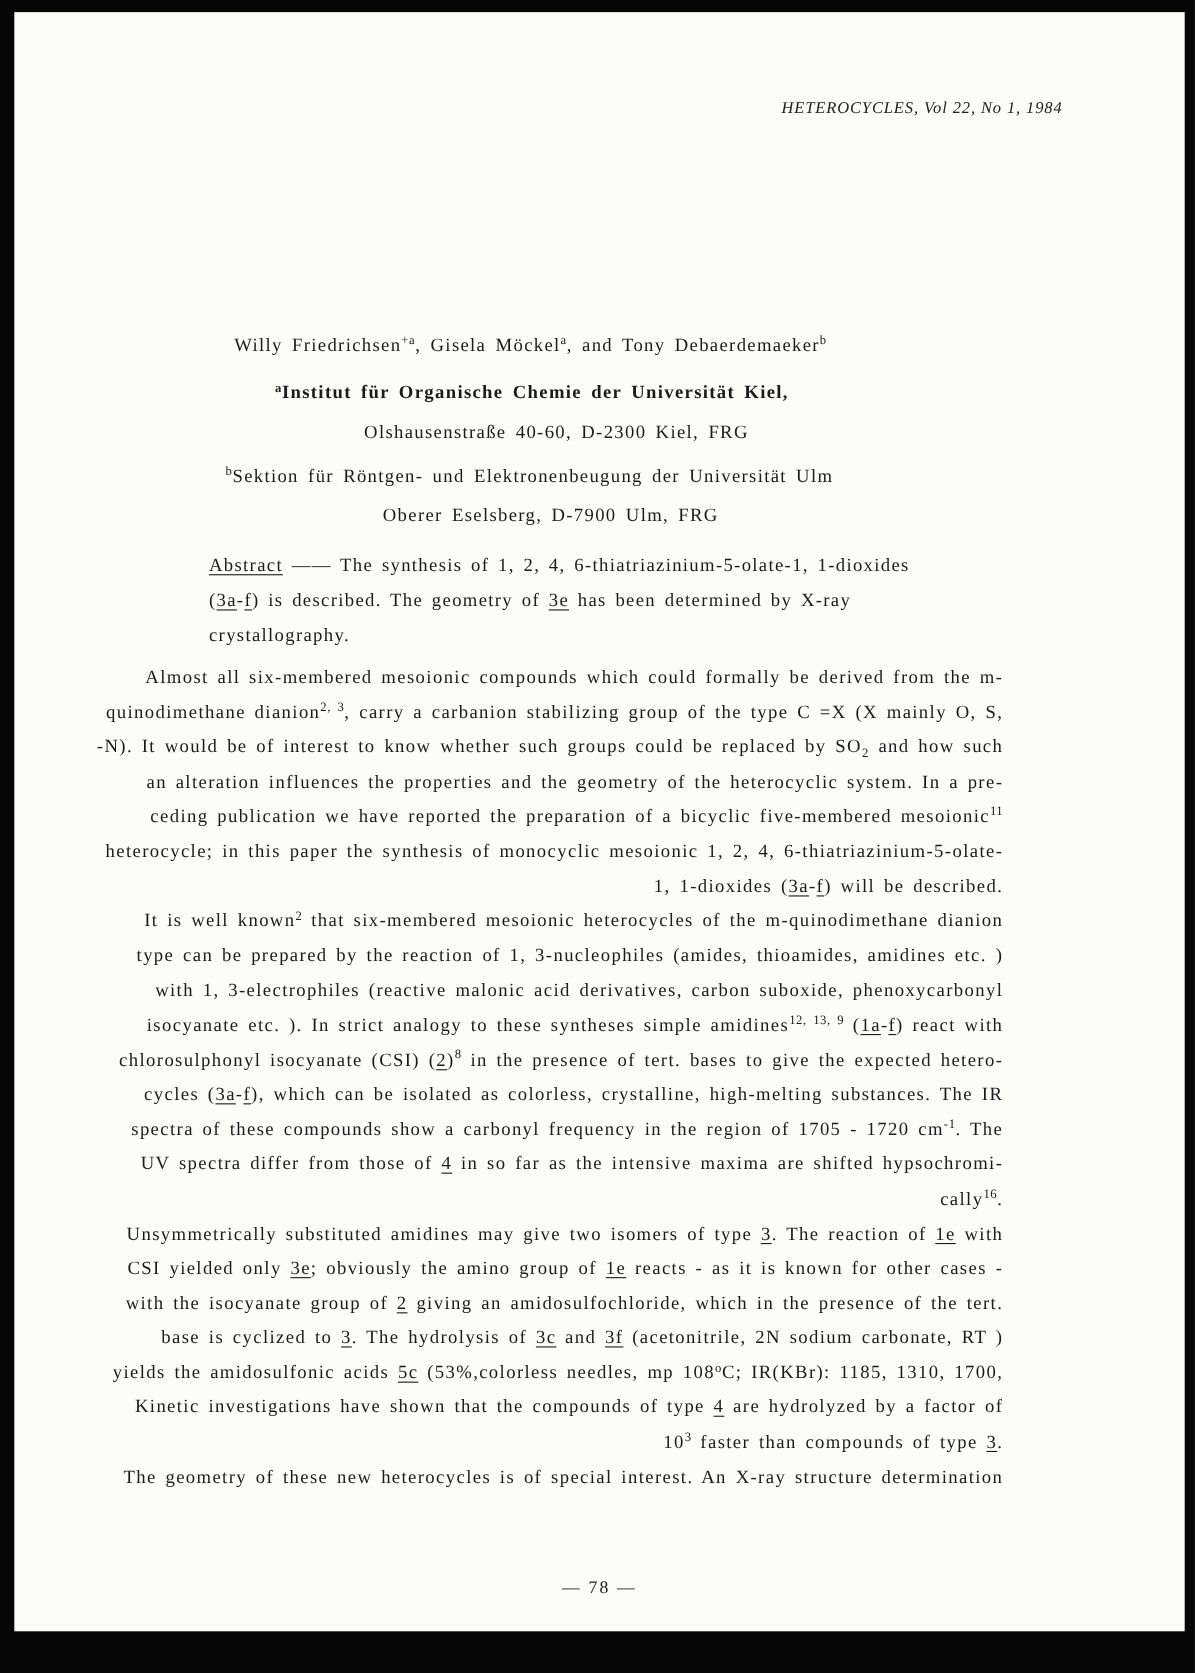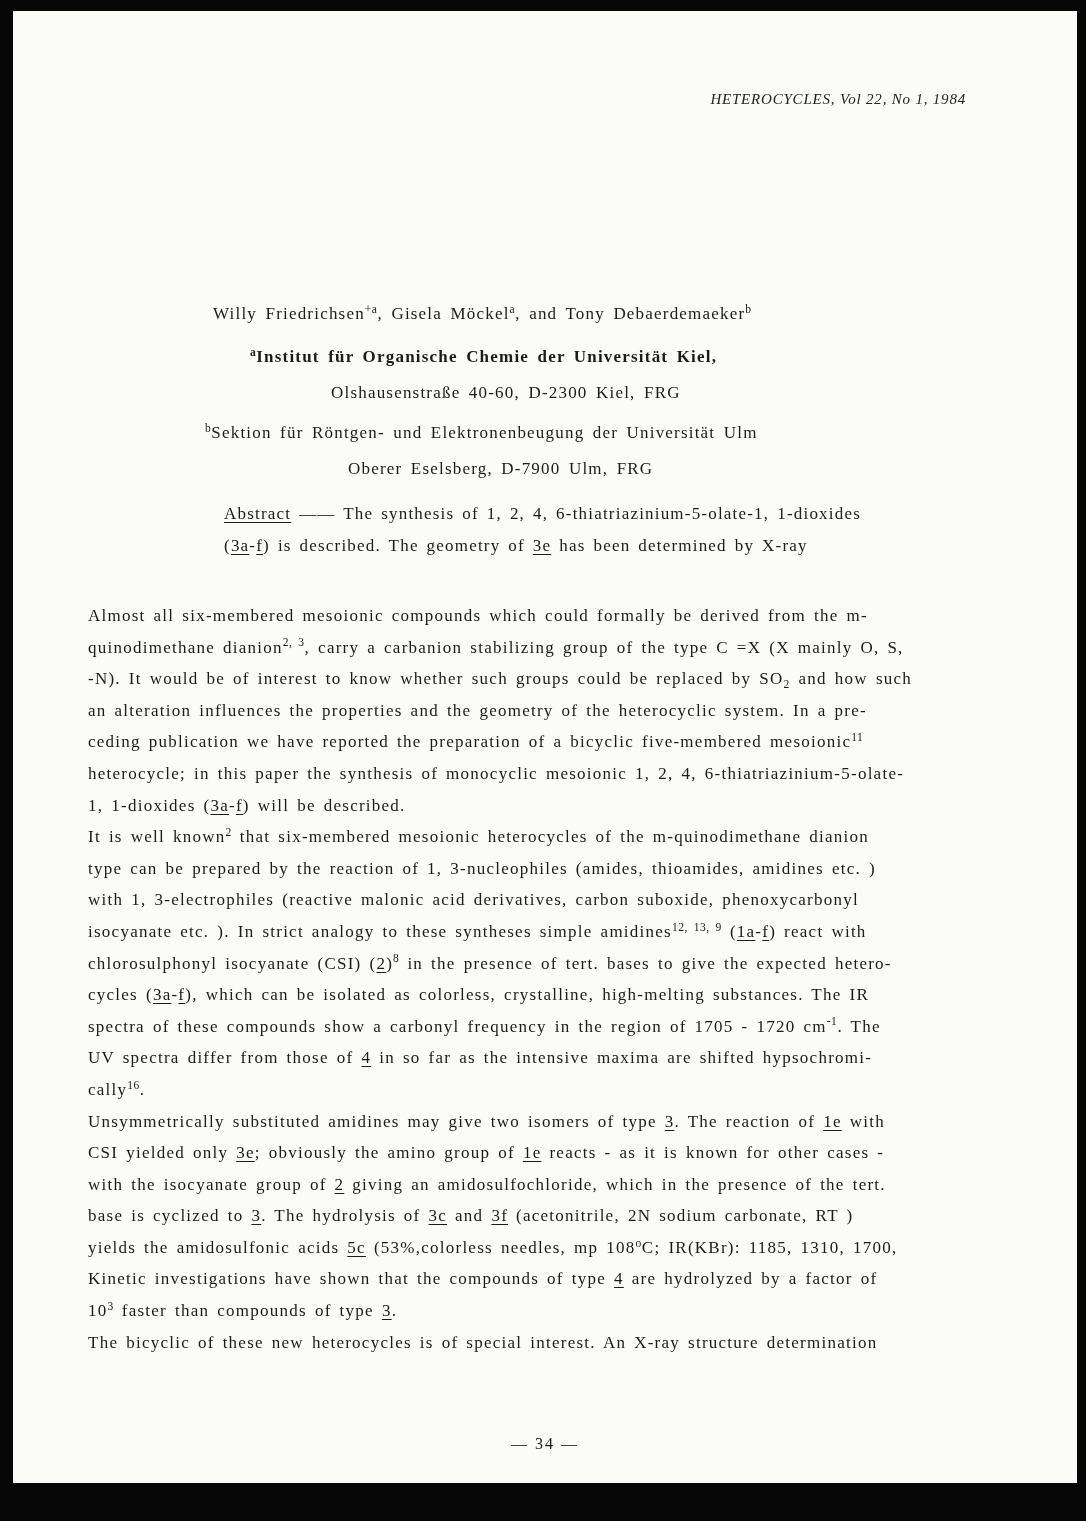--- a/index.html
+++ b/index.html
@@ -17,23 +17,23 @@
   }
   .title-block{left:183px;top:216px;font-size:17px;letter-spacing:1.6px;word-spacing:3px;}
   .title-block div{line-height:34px;}
   .authors-line{left:200px;top:293px;font-size:17px;letter-spacing:1.2px;word-spacing:3px;}
   .affil{font-size:17px;letter-spacing:1.2px;word-spacing:3px;}
   .affil-a1{left:237px;top:336px;font-weight:bold;}
   .affil-a2{left:318px;top:372px;}
   .affil-b1{left:192px;top:412px;}
   .affil-b2{left:318px;top:448px;margin-left:17px;}
   .abstract-block{left:177px;top:487px;font-size:17px;letter-spacing:1.2px;word-spacing:2.5px;}
-  .abstract-block .line{line-height:32px;white-space:nowrap;margin-left:34px;}
+  .abstract-block .line{line-height:32px;white-space:nowrap;}
   .body-block{left:75px;top:589px;font-size:17px;letter-spacing:1.25px;word-spacing:2.5px;}
-  .body-block .line{line-height:31.6px;white-space:nowrap;}
+  .body-block .line{line-height:31.6px;white-space:nowrap;text-align:right;}
   .page-number{left:0;top:1424px;width:1064px;text-align:center;font-size:16px;letter-spacing:2px;}
   sup{font-size:0.68em;line-height:0;position:relative;top:-0.55em;vertical-align:baseline;letter-spacing:0.5px;}
   sub{font-size:0.68em;line-height:0;position:relative;top:0.35em;vertical-align:baseline;}
   .u{text-decoration:underline;text-underline-offset:3px;}
 </style>
 </head>
 <body>
 
 <div class="canvas">
   <div class="page">
@@ -44,20 +44,21 @@
     <div class="abs authors-line">Willy Friedrichsen<sup>+a</sup>, Gisela Möckel<sup>a</sup>, and Tony Debaerdemaeker<sup>b</sup></div>
 
     <div class="abs affil affil-a1"><sup>a</sup>Institut für Organische Chemie der Universität Kiel,</div>
     <div class="abs affil affil-a2">Olshausenstraße 40-60, D-2300 Kiel, FRG</div>
     <div class="abs affil affil-b1"><sup>b</sup>Sektion für Röntgen- und Elektronenbeugung der Universität Ulm</div>
     <div class="abs affil affil-b2">Oberer Eselsberg, D-7900 Ulm, FRG</div>
 
     <div class="abs abstract-block">
         <div class="line"><span class="u">Abstract</span> —— The synthesis of 1, 2, 4, 6-thiatriazinium-5-olate-1, 1-dioxides</div>
         <div class="line">(<span class="u">3a</span>-<span class="u">f</span>) is described.  The geometry of <span class="u">3e</span> has been determined by X-ray</div>
+        <div class="line">crystallography.</div>
       </div>
 
     <div class="abs body-block">
         <div class="line">Almost all six-membered mesoionic compounds which could formally be derived from the m-</div>
         <div class="line">quinodimethane dianion<sup>2, 3</sup>,  carry a carbanion stabilizing group of the type C =X (X mainly O,  S,</div>
         <div class="line">-N). It would be of interest to know whether such groups could be replaced by SO<sub>2</sub> and how such</div>
         <div class="line">an alteration influences the properties and the geometry of the heterocyclic system.  In a pre-</div>
         <div class="line">ceding publication we have reported the preparation of a bicyclic five-membered mesoionic<sup>11</sup></div>
         <div class="line">heterocycle; in this paper the synthesis of monocyclic mesoionic 1, 2, 4, 6-thiatriazinium-5-olate-</div>
         <div class="line">1, 1-dioxides (<span class="u">3a</span>-<span class="u">f</span>)  will be described.</div>
@@ -70,19 +71,19 @@
         <div class="line">spectra of these compounds show a carbonyl frequency in the region of 1705 - 1720  cm<sup>-1</sup>.  The</div>
         <div class="line">UV spectra differ from those of <span class="u">4</span> in so far as the intensive maxima are shifted hypsochromi-</div>
         <div class="line">cally<sup>16</sup>.</div>
         <div class="line">Unsymmetrically substituted amidines may give two isomers of type <span class="u">3</span>.  The reaction of <span class="u">1e</span> with</div>
         <div class="line">CSI yielded only <span class="u">3e</span>; obviously the amino group of <span class="u">1e</span> reacts - as it is known for other cases -</div>
         <div class="line">with the isocyanate group of <span class="u">2</span> giving an amidosulfochloride,  which in the presence of the tert.</div>
         <div class="line">base is cyclized to <span class="u">3</span>.   The hydrolysis of <span class="u">3c</span> and <span class="u">3f</span> (acetonitrile,  2N sodium carbonate,  RT )</div>
         <div class="line">yields the amidosulfonic acids <span class="u">5c</span> (53%,colorless needles, mp 108<sup>o</sup>C; IR(KBr): 1185,  1310,  1700,</div>
         <div class="line">Kinetic investigations have  shown that the compounds of type <span class="u">4</span> are hydrolyzed by a factor of</div>
         <div class="line">10<sup>3</sup> faster than compounds of type <span class="u">3</span>.</div>
-        <div class="line">The bicyclic of these new heterocycles is of special interest. An X-ray structure determination</div>
+        <div class="line">The geometry of these new heterocycles is of special interest. An X-ray structure determination</div>
       </div>
 
-    <div class="abs page-number">— 34 —</div>
+    <div class="abs page-number">— 78 —</div>
 
   </div>
 </div>
 
 </body></html>

